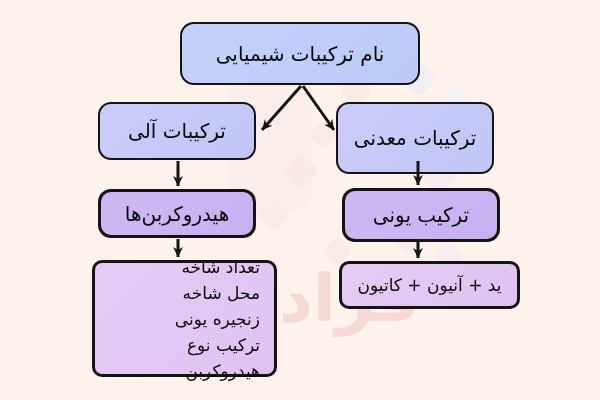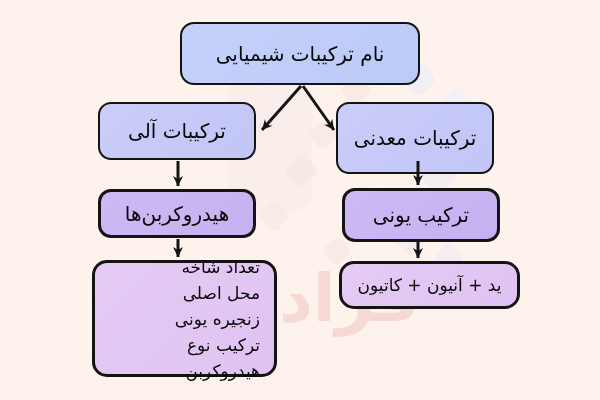--- a/index.html
+++ b/index.html
@@ -25,21 +25,21 @@
   }
   
   .box{
     position:absolute;z-index:2;box-sizing:border-box;
     display:flex;align-items:center;justify-content:center;
     border:2.5px solid #141414;color:#0a0a0a;direction:rtl;
   }
   .lv1{background:linear-gradient(135deg,#c4d1fa 0%,#bccaf7 100%);border-radius:14px;font-size:20px;}
   .lv2{background:linear-gradient(135deg,#cacdf9 0%,#c2c6f6 100%);border-radius:13px;font-size:20px;}
   .lv3{background:linear-gradient(135deg,#cdbaf4 0%,#c5b1f1 100%);border-radius:13px;font-size:20px;border-width:3px;}
-  .lv4{background:linear-gradient(135deg,#e6cbf5 0%,#dfc2f1 100%);border-radius:15px;font-size:17px;border-width:3px;}
+  .lv4{background:linear-gradient(135deg,#e6cbf5 0%,#dfc2f1 100%);border-radius:10px;font-size:17px;border-width:3px;}
   #box-root        {left:180px;top:22px; width:240px;height:63px;}
   #box-organic     {left:98px; top:102px;width:158px;height:58px;}
   #box-inorganic   {left:336px;top:102px;width:158px;height:72px;}
   #box-hydrocarbons{left:98px; top:189px;width:158px;height:49px;}
   #box-ionic       {left:342px;top:188px;width:158px;height:54px;}
   #box-hc-naming   {left:92px; top:260px;width:185px;height:117px;
                     flex-direction:column;align-items:flex-start;justify-content:center;
                     padding:0 14px;line-height:26px;text-align:right;}
   #box-ionic-naming{left:339px;top:261px;width:181px;height:48px;}
   
@@ -100,21 +100,21 @@
   <div class="box lv3" id="box-hydrocarbons">
     <span>هیدروکربن‌ها</span>
   </div>
 
   <div class="box lv3" id="box-ionic">
     <span>ترکیب یونی</span>
   </div>
 
   <div class="box lv4" id="box-hc-naming">
     <div>تعداد شاخه</div>
-    <div>محل اصلی</div>
+    <div>محل شاخه</div>
     <div>زنجیره یونی</div>
     <div>ترکیب نوع هیدروکربن</div>
   </div>
 
   <div class="box lv4" id="box-ionic-naming">
     <span>ید + آنیون + کاتیون</span>
   </div>
 
 </div>
 

